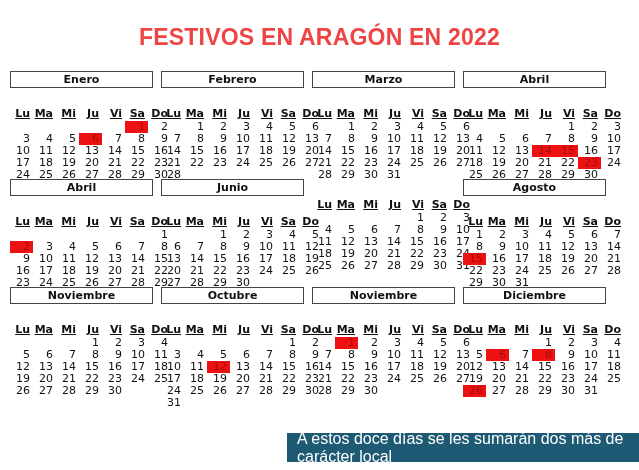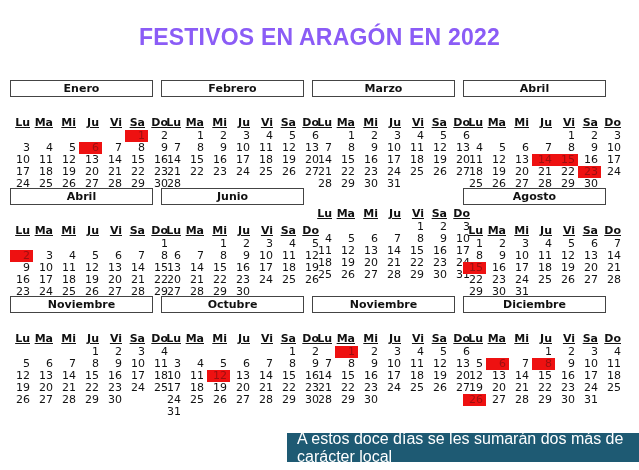--- a/index.html
+++ b/index.html
@@ -11,26 +11,26 @@
     font-family:"DejaVu Sans",sans-serif;
     color:#111;
   }
   .page-title{
     margin:24px 0 0 0;
     text-align:center;
     font-family:"Liberation Sans",sans-serif;
     font-size:23px;
     font-weight:bold;
     letter-spacing:0.2px;
-    color:#8b5cf6;
+    color:#ef4444;
   }
   .months-grid{
     position:absolute;
     left:10px;
-    top:80px;
+    top:71px;
     width:596px;
     display:grid;
     grid-template-columns:repeat(4,143px);
     grid-auto-rows:108px;
     column-gap:8px;
   }
   .month{width:143px;}
   .month-title{
     height:15px;
     line-height:15px;

